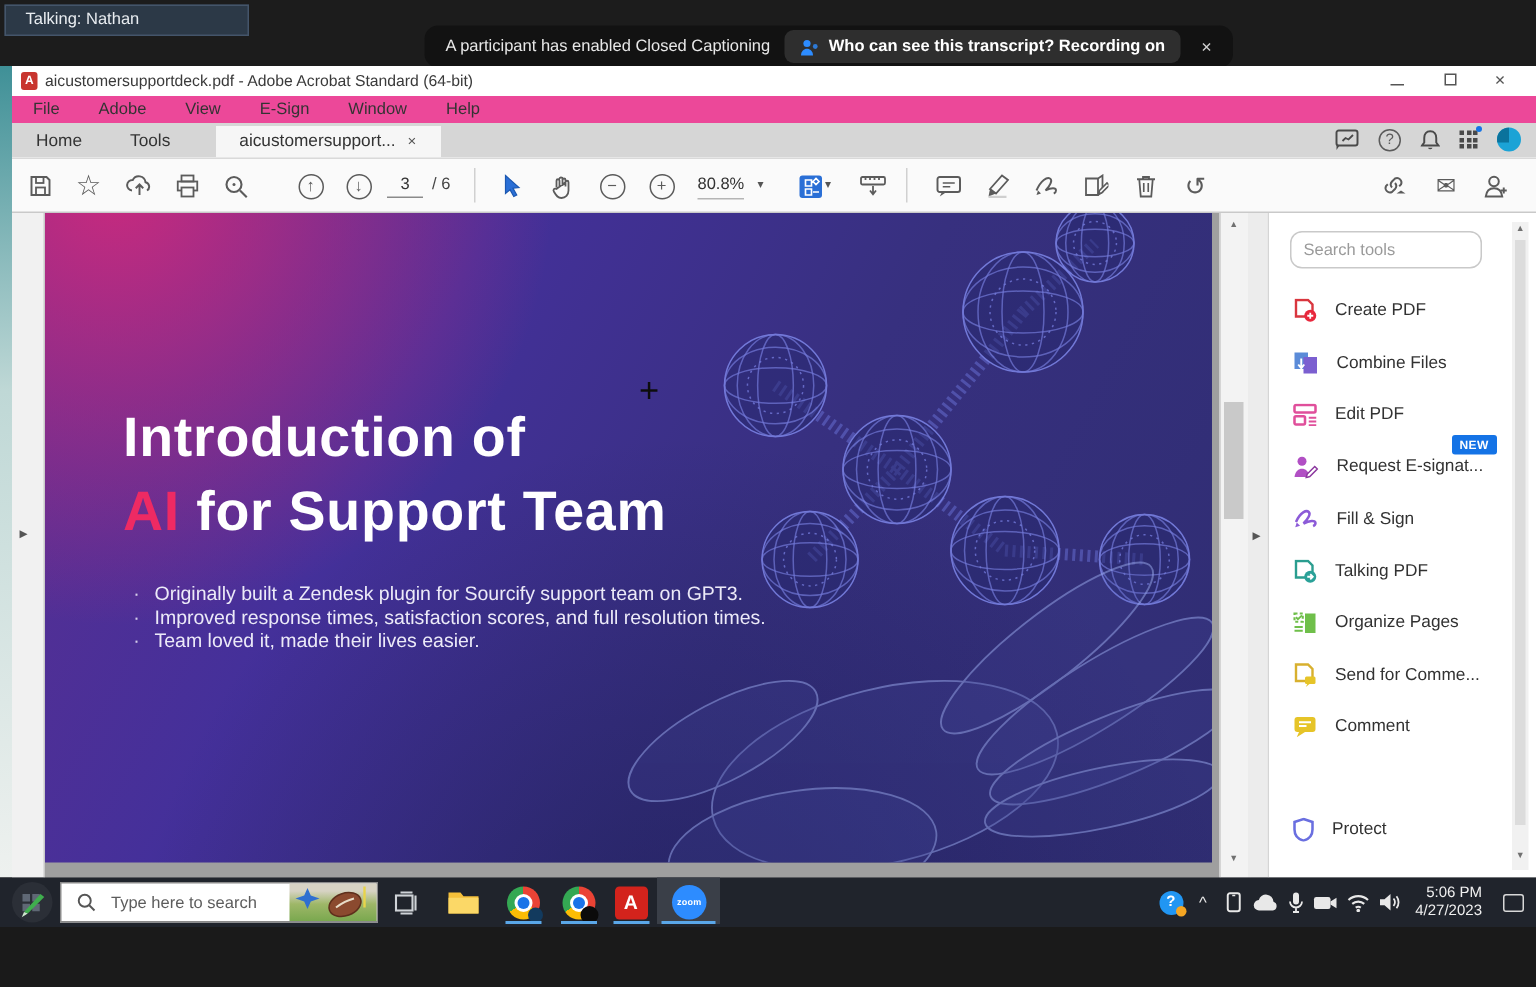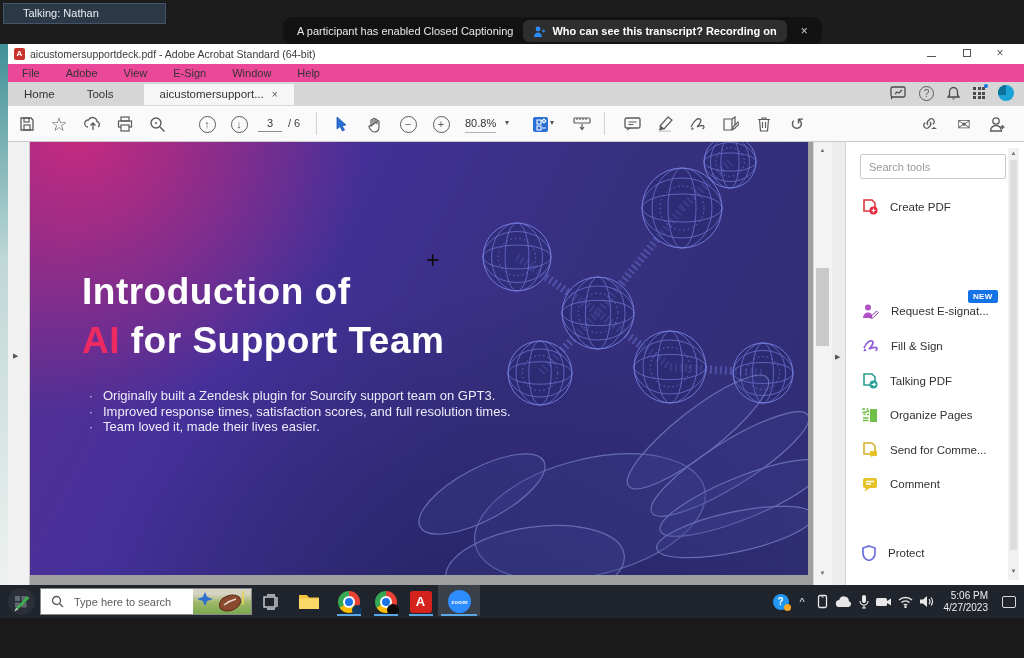--- a/index.html
+++ b/index.html
@@ -2,21 +2,21 @@
 <html><head>
 <meta charset="utf-8">
 <style>
   html,body{margin:0;padding:0;background:#101010;}
   *{box-sizing:border-box;font-family:"Liberation Sans",sans-serif;}
   .screen{position:relative;width:1024px;height:658px;background:#1c1c1c;overflow:hidden;}
   .abs{position:absolute;}
 
   
   .talking{left:3px;top:3px;width:163px;height:21px;background:#2c3947;border:1px solid #44556a;
-    color:#e9edf1;font-size:11px;line-height:19px;padding-left:19px;}
+    color:#e9edf1;font-size:11px;line-height:19px;padding-left:13px;}
   .ccbanner{left:283px;top:17px;height:28px;background:#121212;border-radius:9px;display:flex;
     align-items:center;padding:0 10px 0 14px;gap:10px;}
   .ccmsg{color:#e8e8e8;font-size:11px;white-space:nowrap;}
   .ccpill{background:#2e2e2e;border-radius:6px;height:22px;display:flex;align-items:center;
     padding:0 10px;gap:6px;color:#fff;font-size:11px;font-weight:bold;white-space:nowrap;}
   .ccclose{color:#cfcfcf;font-size:12px;padding:0 4px;cursor:default;}
 
   
   .sliver{left:0;top:44px;width:8px;height:541px;background:linear-gradient(#3f9097,#bfd8d6 40%,#eef1ef);}
 
@@ -75,22 +75,22 @@
   .stitle{position:absolute;left:52px;top:125px;font-size:37px;font-weight:800;color:#fff;
     letter-spacing:.5px;line-height:49px;}
   .saccent{color:#ee2a63;}
   .sbullets{position:absolute;left:57px;top:246px;color:#eceaf8;font-size:13px;line-height:15.5px;}
   .sbullets .row{display:flex;gap:8px;}
   .sbdot{width:8px;text-align:center;opacity:.85;}
   .crosshair{position:absolute;left:396px;top:105px;color:#0d0d0d;font-size:23px;font-weight:400;}
 
   
   .sidebar{left:845px;top:142px;width:179px;height:443px;background:#fff;border-left:1px solid #d5d5d5;}
-  .searchtools{position:absolute;left:860px;top:154px;width:146px;height:25px;border:1px solid #c9c9c9;
-    border-radius:2px;font-size:11px;color:#333;padding:0 8px;background:#fff;}
+  .searchtools{position:absolute;left:860px;top:154px;width:128px;height:25px;border:1px solid #c9c9c9;
+    border-radius:8px;font-size:11px;color:#333;padding:0 8px;background:#fff;}
   .searchtools::placeholder{color:#9a9a9a;}
   .toolitem{position:absolute;left:862px;width:145px;height:20px;display:flex;align-items:center;gap:12px;}
   .toollabel{font-size:11.5px;color:#323232;white-space:nowrap;}
   .newbadge{position:absolute;left:968px;top:290px;background:#1473e6;color:#fff;font-size:8px;
     font-weight:bold;padding:2px 5px;border-radius:2px;letter-spacing:.3px;}
   .sbscroll{left:1008px;top:148px;width:11px;height:432px;background:#f1f1f1;}
   .sbthumb{position:absolute;left:1010px;top:160px;width:7px;height:390px;background:#dcdcdc;}
 
   
   .taskbar{left:0;top:585px;width:1024px;height:33px;background:#20242c;display:flex;align-items:center;}
@@ -431,20 +431,36 @@
   <input class="searchtools" placeholder="Search tools" style="">
 
   <div class="toolitem" style="top:197px;">
     <svg width="16" height="16" viewBox="0 0 16 16">
         <path d="M2 1h8l3 3v8H2z" fill="none" stroke="#d9363e" stroke-width="1.6"></path>
         <circle cx="11.5" cy="11.5" r="4" fill="#e8273c"></circle>
         <path d="M11.5 9.5v4M9.5 11.5h4" stroke="#fff" stroke-width="1.2"></path>
       </svg>
     <span class="toollabel">Create PDF</span>
   </div>
+  <div class="toolitem" style="top:232px;">
+    <svg width="17" height="16" viewBox="0 0 17 16">
+        <rect x="1" y="1" width="9" height="11" fill="#5b8bd8"></rect>
+        <rect x="7" y="4" width="9" height="11" fill="#7b5fd0"></rect>
+        <path d="M5.5 5v6M3.5 9l2 2.5 2-2.5" stroke="#fff" stroke-width="1.3" fill="none"></path>
+      </svg>
+    <span class="toollabel">Combine Files</span>
+  </div>
+  <div class="toolitem" style="top:266px;">
+    <svg width="16" height="15" viewBox="0 0 16 15">
+        <rect x="1" y="1" width="14" height="5" rx="1" fill="none" stroke="#e04f9b" stroke-width="1.7"></rect>
+        <rect x="1" y="8.5" width="7" height="5.5" rx="1" fill="none" stroke="#e04f9b" stroke-width="1.7"></rect>
+        <path d="M10.5 9.5h5M10.5 12h5M10.5 14.5h5" stroke="#e04f9b" stroke-width="1.4"></path>
+      </svg>
+    <span class="toollabel">Edit PDF</span>
+  </div>
   <div class="toolitem" style="top:301px;">
     <svg width="17" height="16" viewBox="0 0 17 16">
         <circle cx="6" cy="4.5" r="3" fill="#b14fc4"></circle>
         <path d="M1 15c.5-4 2.7-5.5 5-5.5s4.5 1.5 5 5.5z" fill="#b14fc4"></path>
         <path d="M9.5 13l5-5 1.7 1.7-5 5-2.4.7z" fill="#fff" stroke="#8d3aa0" stroke-width="1"></path>
       </svg>
     <span class="toollabel">Request E-signat...</span>
   </div>
   <span class="newbadge">NEW</span>
   <div class="toolitem" style="top:336px;">

